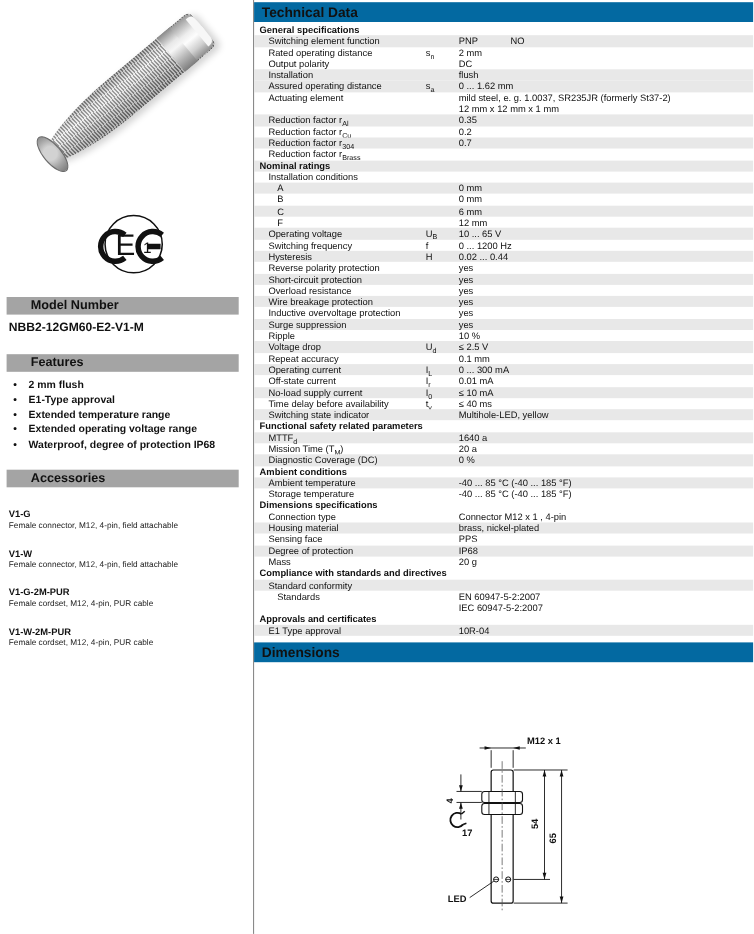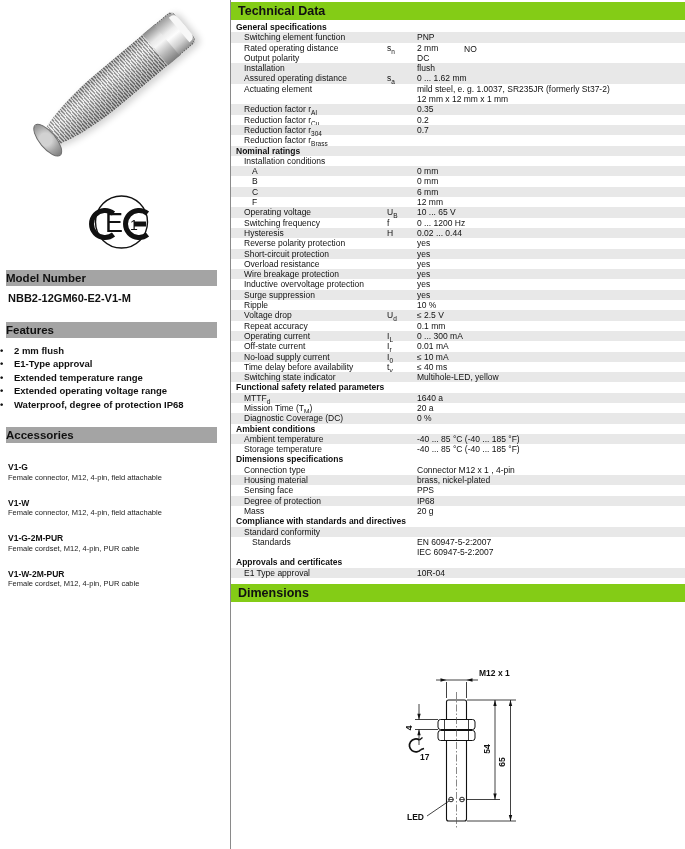--- a/index.html
+++ b/index.html
@@ -20,43 +20,43 @@
           background:linear-gradient(180deg,#8a8a8a,#e8e8e8 30%,#f6f6f6 45%,#bdbdbd 70%,#7d7d7d);}
   .barrel .cap{position:absolute;right:0;top:1px;width:23px;height:38px;border-radius:0 7px 7px 0;
           background:linear-gradient(180deg,#9b9b9b,#ededed 35%,#fdfdfd 52%,#cfcfcf 78%,#8f8f8f);}
   .barrel .tip{position:absolute;right:0;top:4px;width:7px;height:32px;border-radius:0 5px 5px 0;background:#f7f7f7;}
   .barrel .face{position:absolute;left:-1px;top:0;width:17px;height:40px;border-radius:50%;
           background:radial-gradient(circle at 42% 45%, #d2d2d2 0 28%, #a3a3a3 60%, #757575 100%);
           border:1px solid #6a6a6a;box-sizing:border-box;}
   .ce{position:absolute;left:82px;top:206px;}
   .e1{position:absolute;left:93px;top:194px;}
   .lbar{position:absolute;left:6px;width:211px;height:16px;line-height:16px;background:#a4a4a4;
-        font-weight:bold;font-size:11.5px;padding-left:0;box-sizing:border-box;}
+        font-weight:bold;font-size:11.5px;padding-left:22px;box-sizing:border-box;}
   .model-number{position:absolute;left:8px;top:292px;font-weight:bold;font-size:11px;}
-  .features-list{position:absolute;left:0;top:344px;margin:0;padding:0;list-style:none;}
+  .features-list{position:absolute;left:12px;top:344px;margin:0;padding:0;list-style:none;}
   .features-list li{line-height:13.4px;font-size:9.5px;font-weight:bold;}
   .features-list .bullet{display:inline-block;width:14px;font-weight:bold;}
   .acc-list{position:absolute;left:8px;top:446px;width:214px;}
   .acc-item{margin-bottom:3.5px;}
   .acc-name{font-size:8.5px;font-weight:bold;line-height:10.5px;margin-top:16px;}
   .acc-desc{font-size:7.5px;line-height:9px;color:#222;}
   
   .right{position:absolute;left:231px;top:0;width:454px;}
-  .rbar{height:18px;line-height:18px;background:#84cc16;font-weight:bold;font-size:12.5px;
+  .rbar{height:18px;line-height:18px;background:#0369a1;font-weight:bold;font-size:12.5px;
         padding-left:7px;margin-top:2px;}
   .tech-table{margin-top:2px;font-size:8.5px;}
   .trow{position:relative;min-height:10.3px;line-height:10.3px;}
   .trow.shaded{background:#e8e8e8;}
   .thead{font-weight:bold;padding-left:5px;}
   .lab{display:inline-block;}
   .ind1{padding-left:13px;}
   .ind2{padding-left:21px;}
   .sym{position:absolute;left:156px;top:0;}
   .val{position:absolute;left:186px;top:0;width:262px;}
-  .val2{position:absolute;left:233px;top:12px;}
+  .val2{position:absolute;left:233px;top:0;}
   sub{font-size:6.5px;line-height:0;}
   .rbar.dim{margin-top:6px;}
   svg.drawing{display:block;margin-top:26px;}
   .dimtext{font-size:8.5px;font-weight:bold;fill:#111;}
 </style>
 </head>
 <body>
 
 <div class="page">
 

